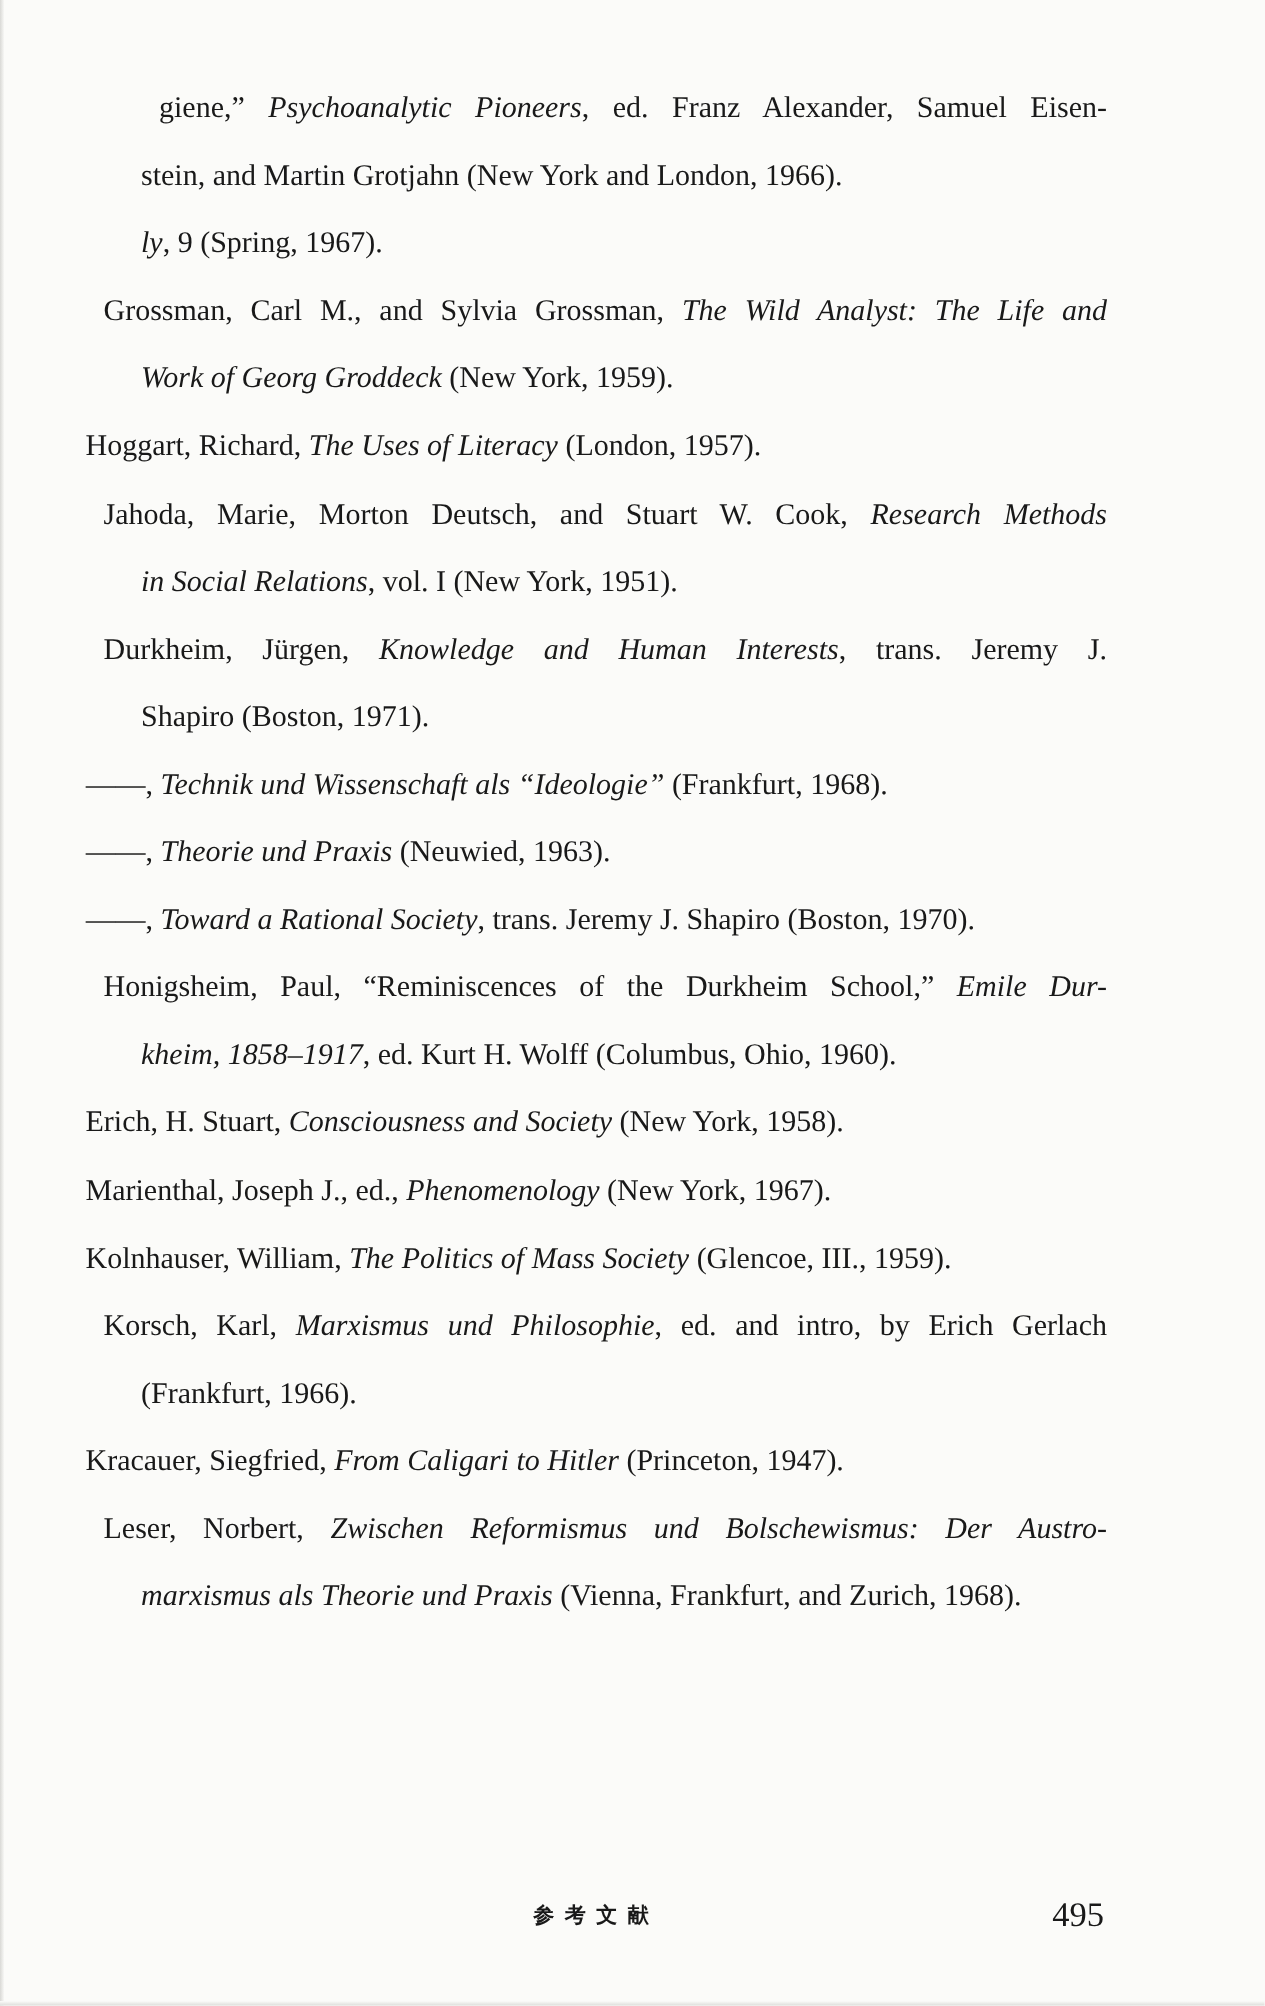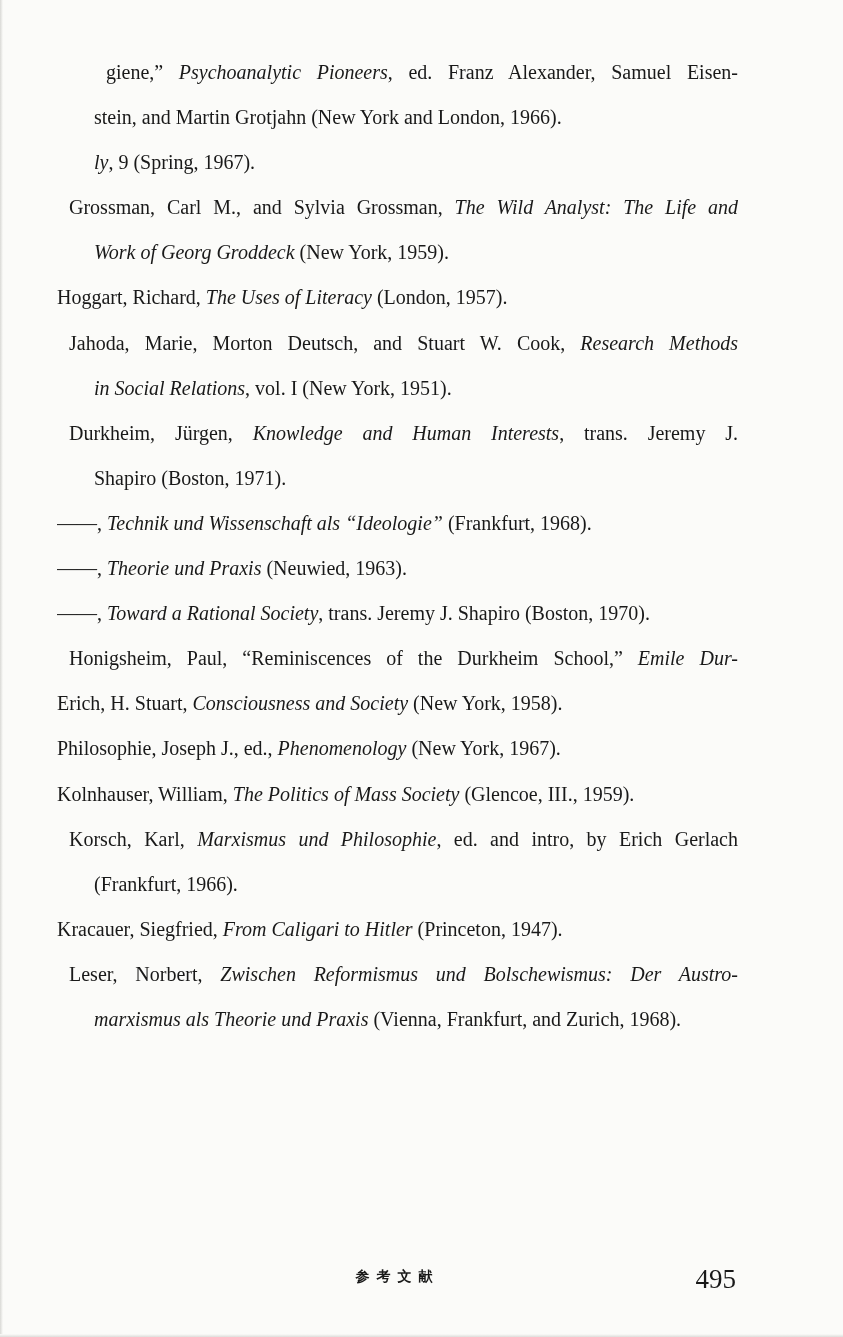--- a/index.html
+++ b/index.html
@@ -36,21 +36,21 @@
   }
   .footer-label{
     position:absolute;left:0;right:0;top:4px;
     text-align:center;
     font-size:14px;
     letter-spacing:7px;
     font-weight:bold;
   }
   .footer-page{
     position:absolute;right:2px;top:0;
-    font-size:27px;
+    font-size:23px;
   }
 </style>
 </head>
 <body>
 
 <div class="page-edge-left"></div>
 <div class="page-edge-bottom"></div>
 
 <div class="text-block" id="bib">
     <div class="entry">
@@ -79,26 +79,27 @@
       <div class="line"><span class="rm">——, </span><span class="it">Technik und Wissenschaft als “Ideologie”</span><span class="rm"> (Frankfurt, 1968).</span></div>
     </div>
     <div class="entry">
       <div class="line"><span class="rm">——, </span><span class="it">Theorie und Praxis</span><span class="rm"> (Neuwied, 1963).</span></div>
     </div>
     <div class="entry">
       <div class="line"><span class="rm">——, </span><span class="it">Toward a Rational Society</span><span class="rm">, trans. Jeremy J. Shapiro (Boston, 1970).</span></div>
     </div>
     <div class="entry">
       <div class="line j"><span class="rm">Honigsheim, Paul, “Reminiscences of the Durkheim School,” </span><span class="it">Emile Dur-</span></div>
+      <div class="line ind"><span class="it">kheim, 1858–1917</span><span class="rm">, ed. Kurt H. Wolff (Columbus, Ohio, 1960).</span></div>
     </div>
     <div class="entry">
       <div class="line"><span class="rm">Erich, H. Stuart, </span><span class="it">Consciousness and Society</span><span class="rm"> (New York, 1958).</span></div>
     </div>
     <div class="entry">
-      <div class="line"><span class="rm">Philosophie, Joseph J., ed., </span><span class="it">Phenomenology</span><span class="rm"> (New York, 1967).</span></div>
+      <div class="line"><span class="rm">Marienthal, Joseph J., ed., </span><span class="it">Phenomenology</span><span class="rm"> (New York, 1967).</span></div>
     </div>
     <div class="entry">
       <div class="line"><span class="rm">Kolnhauser, William, </span><span class="it">The Politics of Mass Society</span><span class="rm"> (Glencoe, III., 1959).</span></div>
     </div>
     <div class="entry">
       <div class="line j"><span class="rm">Korsch, Karl, </span><span class="it">Marxismus und Philosophie</span><span class="rm">, ed. and intro, by Erich Gerlach</span></div>
       <div class="line ind"><span class="rm">(Frankfurt, 1966).</span></div>
     </div>
     <div class="entry">
       <div class="line"><span class="rm">Kracauer, Siegfried, </span><span class="it">From Caligari to Hitler</span><span class="rm"> (Princeton, 1947).</span></div>

